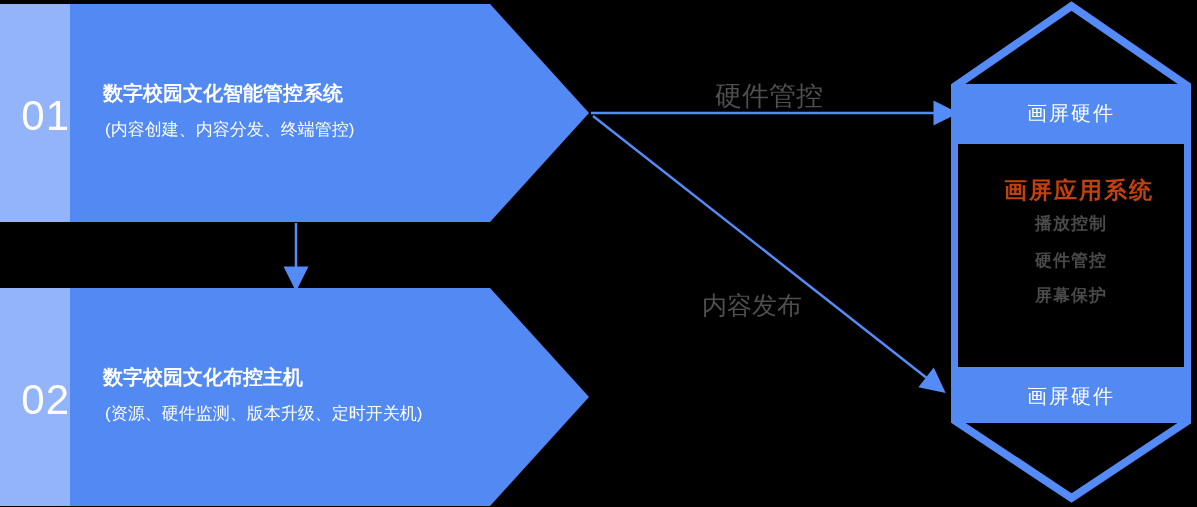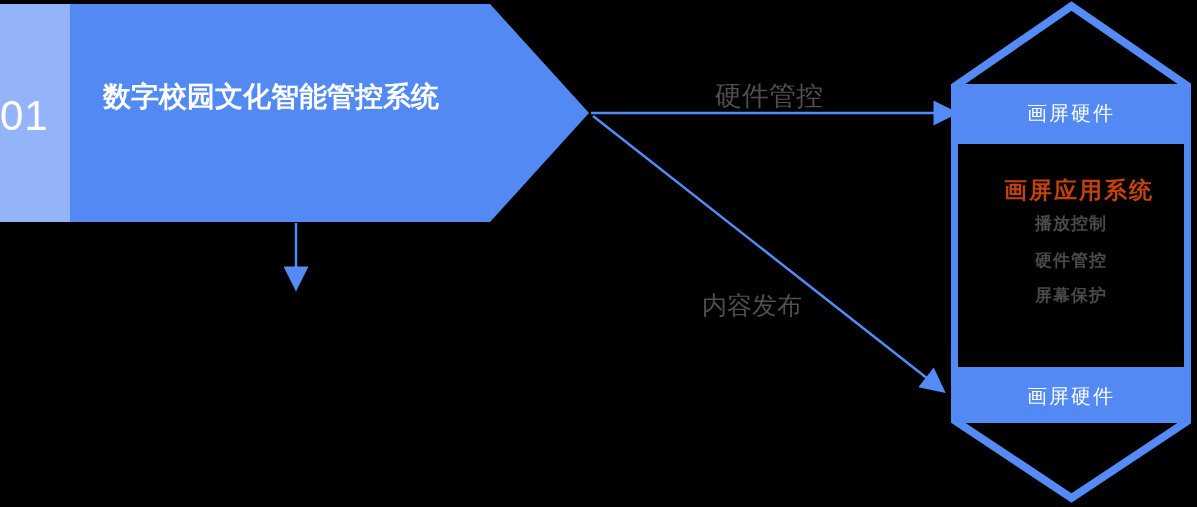--- a/index.html
+++ b/index.html
@@ -13,26 +13,26 @@
     background:#5289F3;
     border-radius:10px 0 0 10px;
     clip-path:polygon(0% 0%,83.2% 0%,100% 50%,83.2% 100%,0% 100%);
   }
   .banner .strip{
     position:absolute;left:0;top:0;width:70px;height:100%;
     background:#93B4F8;
   }
   .banner .num{
     position:absolute;left:0;top:91px;width:70px;
-    text-align:left;color:#FFFFFF;font-size:42px;font-weight:300;line-height:1;
+    text-align:right;color:#FFFFFF;font-size:42px;font-weight:300;line-height:1;
     letter-spacing:1px;
   }
   .banner .title{
     position:absolute;left:103px;top:78px;
-    color:#FFFFFF;font-size:28px;font-weight:600;line-height:1.1;white-space:nowrap;
+    color:#FFFFFF;font-size:20px;font-weight:600;line-height:1.1;white-space:nowrap;
   }
   .banner .subtitle{
     position:absolute;left:105px;top:117px;
     color:#FFFFFF;font-size:17px;font-weight:400;line-height:1.1;white-space:nowrap;
   }
   
   #diagram-svg{position:absolute;left:0;top:0;width:1197px;height:507px;}
   
   .flow-label{
     position:absolute;color:#4F4F4F;font-weight:500;text-align:center;
@@ -54,22 +54,29 @@
 </style>
 </head>
 <body>
 
 <div id="canvas">
 
   <div class="banner" style="top:4px;">
     <div class="strip"></div>
     <div class="num">01</div>
     <div class="title">数字校园文化智能管控系统</div>
+    <div class="subtitle">(内容创建、内容分发、终端管控)</div>
   </div>
 
+  <div class="banner" style="top:288px;">
+    <div class="strip"></div>
+    <div class="num">02</div>
+    <div class="title">数字校园文化布控主机</div>
+    <div class="subtitle">(资源、硬件监测、版本升级、定时开关机)</div>
+  </div>
 
   <svg id="diagram-svg" viewBox="0 0 1197 507" xmlns="http://www.w3.org/2000/svg">
     <defs>
       <marker id="ah" viewBox="0 0 10 10" refX="1" refY="5" markerWidth="11" markerHeight="10" orient="auto">
         <path d="M0,0 L10,5 L0,10 Z" fill="#548BF7"></path>
       </marker>
     </defs>
 
     <line x1="296" y1="223" x2="296" y2="269" stroke="#548BF7" stroke-width="2.5" marker-end="url(#ah)"></line>
 

